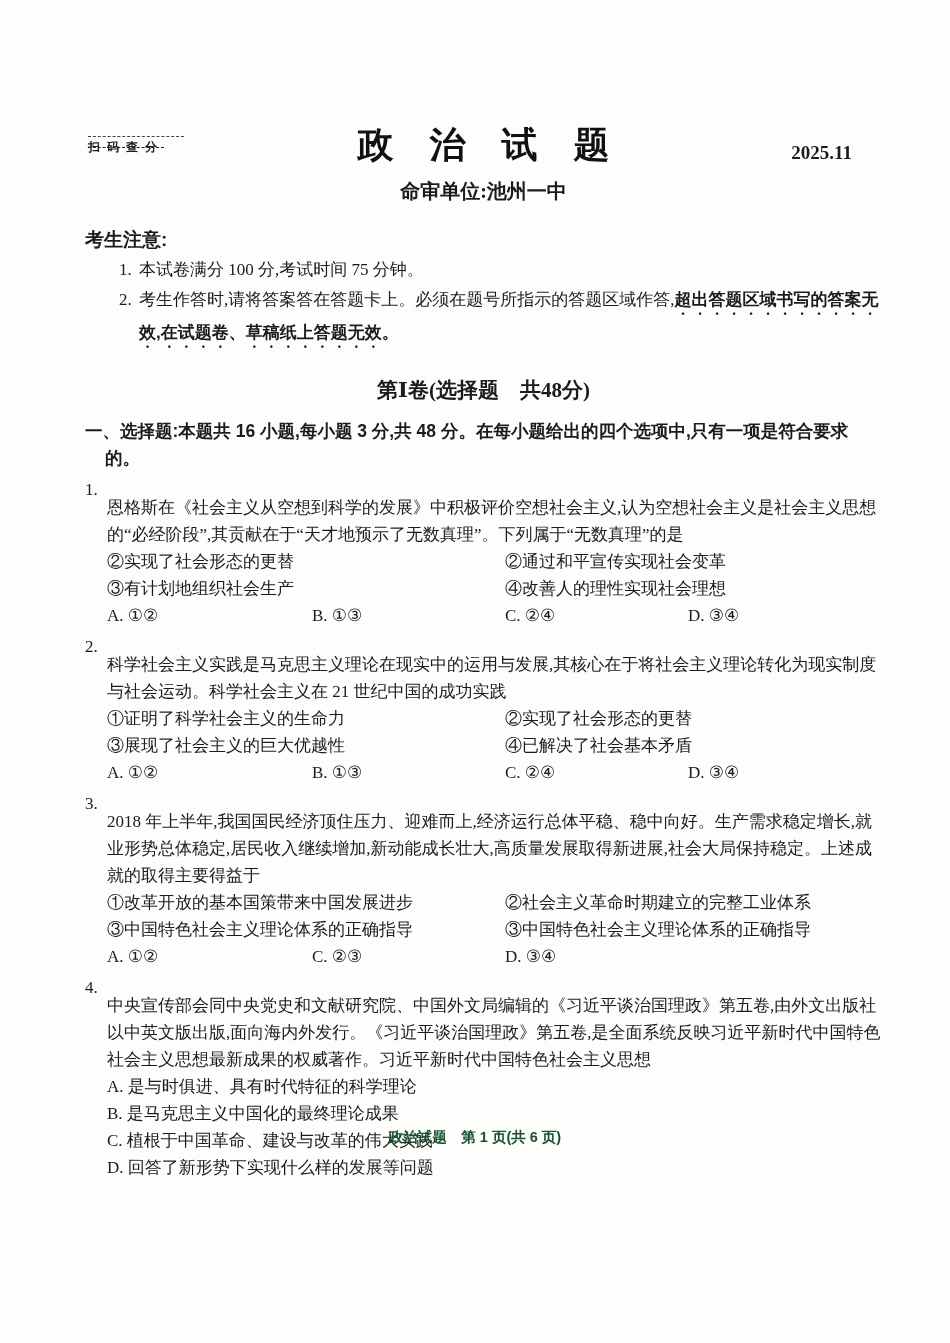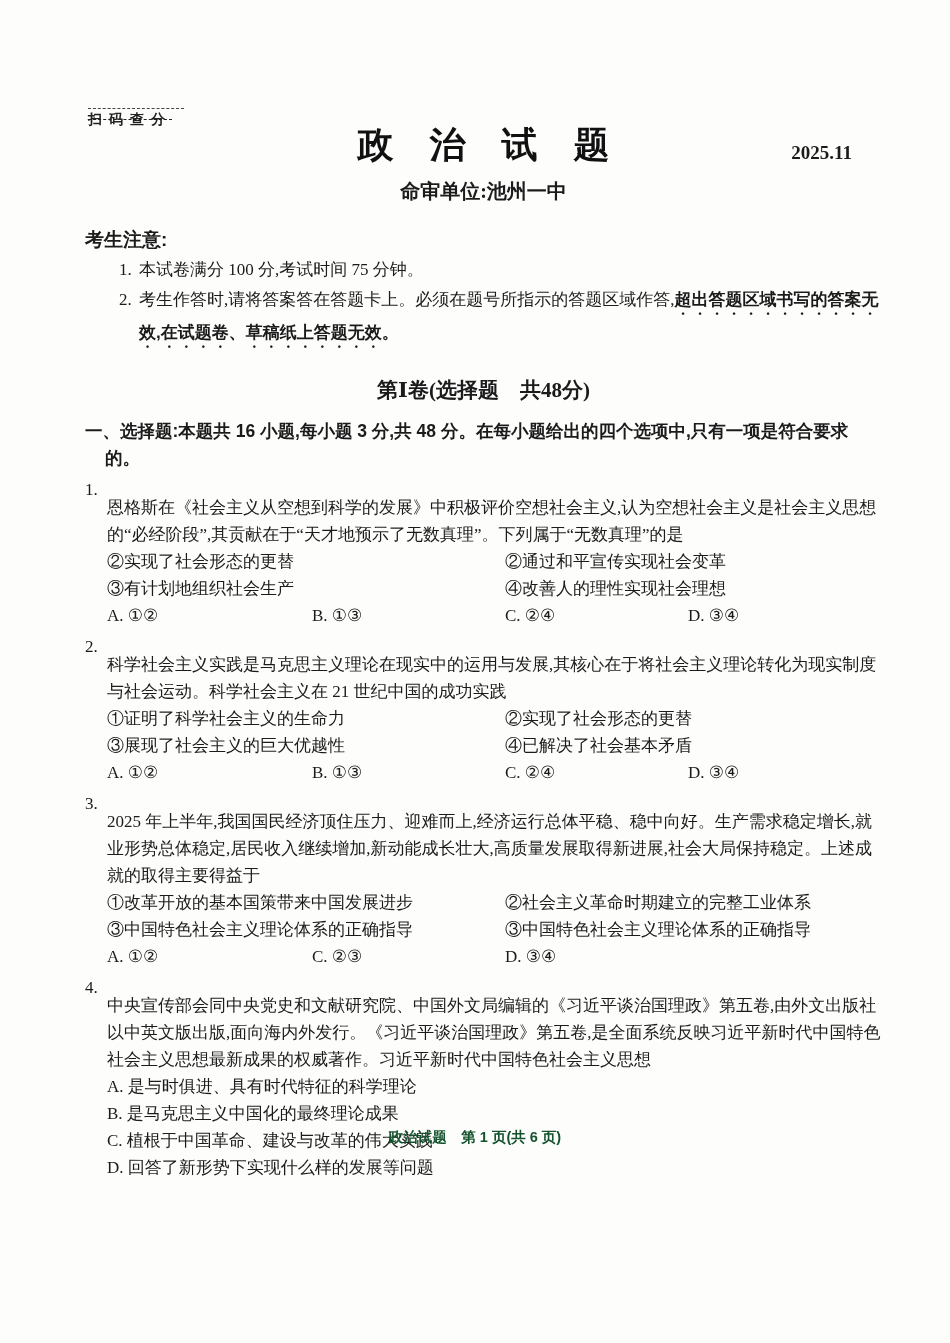--- a/index.html
+++ b/index.html
@@ -12,24 +12,24 @@
     margin: 0 auto;
     background: #fdfdfc;
     overflow: hidden;
   }
   .content { padding: 0 68px 0 85px; }
 
   
   .scan-mark {
     position: absolute;
     left: 88px;
-    top: 108px;
+    top: 136px;
     font-family: "Liberation Sans", sans-serif;
     font-weight: bold;
-    font-size: 14px;
+    font-size: 12px;
     letter-spacing: 7px;
     color: #222;
     text-decoration: line-through;
     text-decoration-style: dashed;
     text-decoration-thickness: 1px;
   }
   .scan-mark::before {
     content: "";
     display: block;
     border-top: 1px dashed #444;
@@ -198,21 +198,21 @@
         <span>A. ①②</span>
         <span>B. ①③</span>
         <span>C. ②④</span>
         <span>D. ③④</span>
       </div>
     </div>
 
     <div class="question">
       <div class="stem-row">
         <span class="qnum">3.</span>
-        <span class="qstem">2025 年上半年,我国国民经济顶住压力、迎难而上,经济运行总体平稳、稳中向好。生产需求稳定增长,就业形势总体稳定,居民收入继续增加,新动能成长壮大,高质量发展取得新进展,社会大局保持稳定。上述成就的取得主要得益于</span>
+        <span class="qstem">2018 年上半年,我国国民经济顶住压力、迎难而上,经济运行总体平稳、稳中向好。生产需求稳定增长,就业形势总体稳定,居民收入继续增加,新动能成长壮大,高质量发展取得新进展,社会大局保持稳定。上述成就的取得主要得益于</span>
       </div>
       <div class="pair-grid">
         <span>①改革开放的基本国策带来中国发展进步</span>
         <span>②社会主义革命时期建立的完整工业体系</span>
         <span>③中国特色社会主义理论体系的正确指导</span>
         <span>③中国特色社会主义理论体系的正确指导</span>
       </div>
       <div class="answer-row">
         <span>A. ①②</span>
         <span>C. ②③</span>

